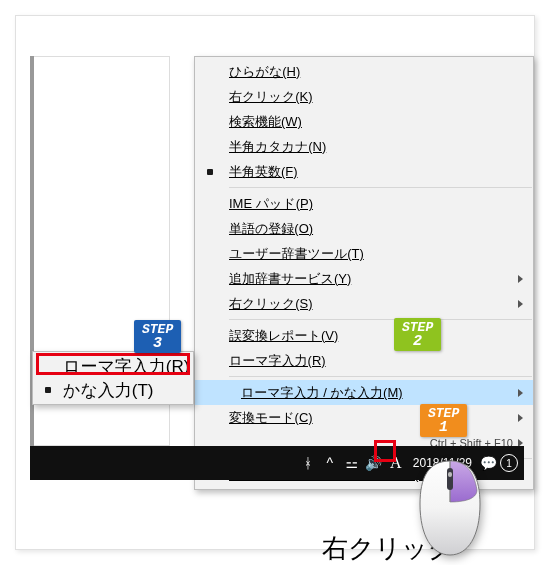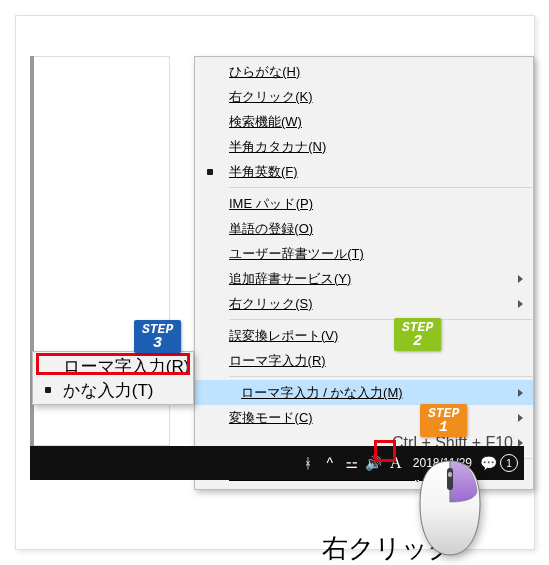--- a/index.html
+++ b/index.html
@@ -83,21 +83,21 @@
   right: 10px;
   top: 50%;
   transform: translateY(-50%);
   width: 0; height: 0;
   border-top: 4px solid transparent;
   border-bottom: 4px solid transparent;
   border-left: 5px solid #555;
 }
 .shortcut {
   margin-left: auto;
-  font-size: 16px;
+  font-size: 11px;
   color: #444;
 }
 
 .sub-menu {
   position: absolute;
   left: 16px;
   top: 335px;
   width: 162px;
   background: #f2f2f2;
   border: 1px solid #bcbcbc;

